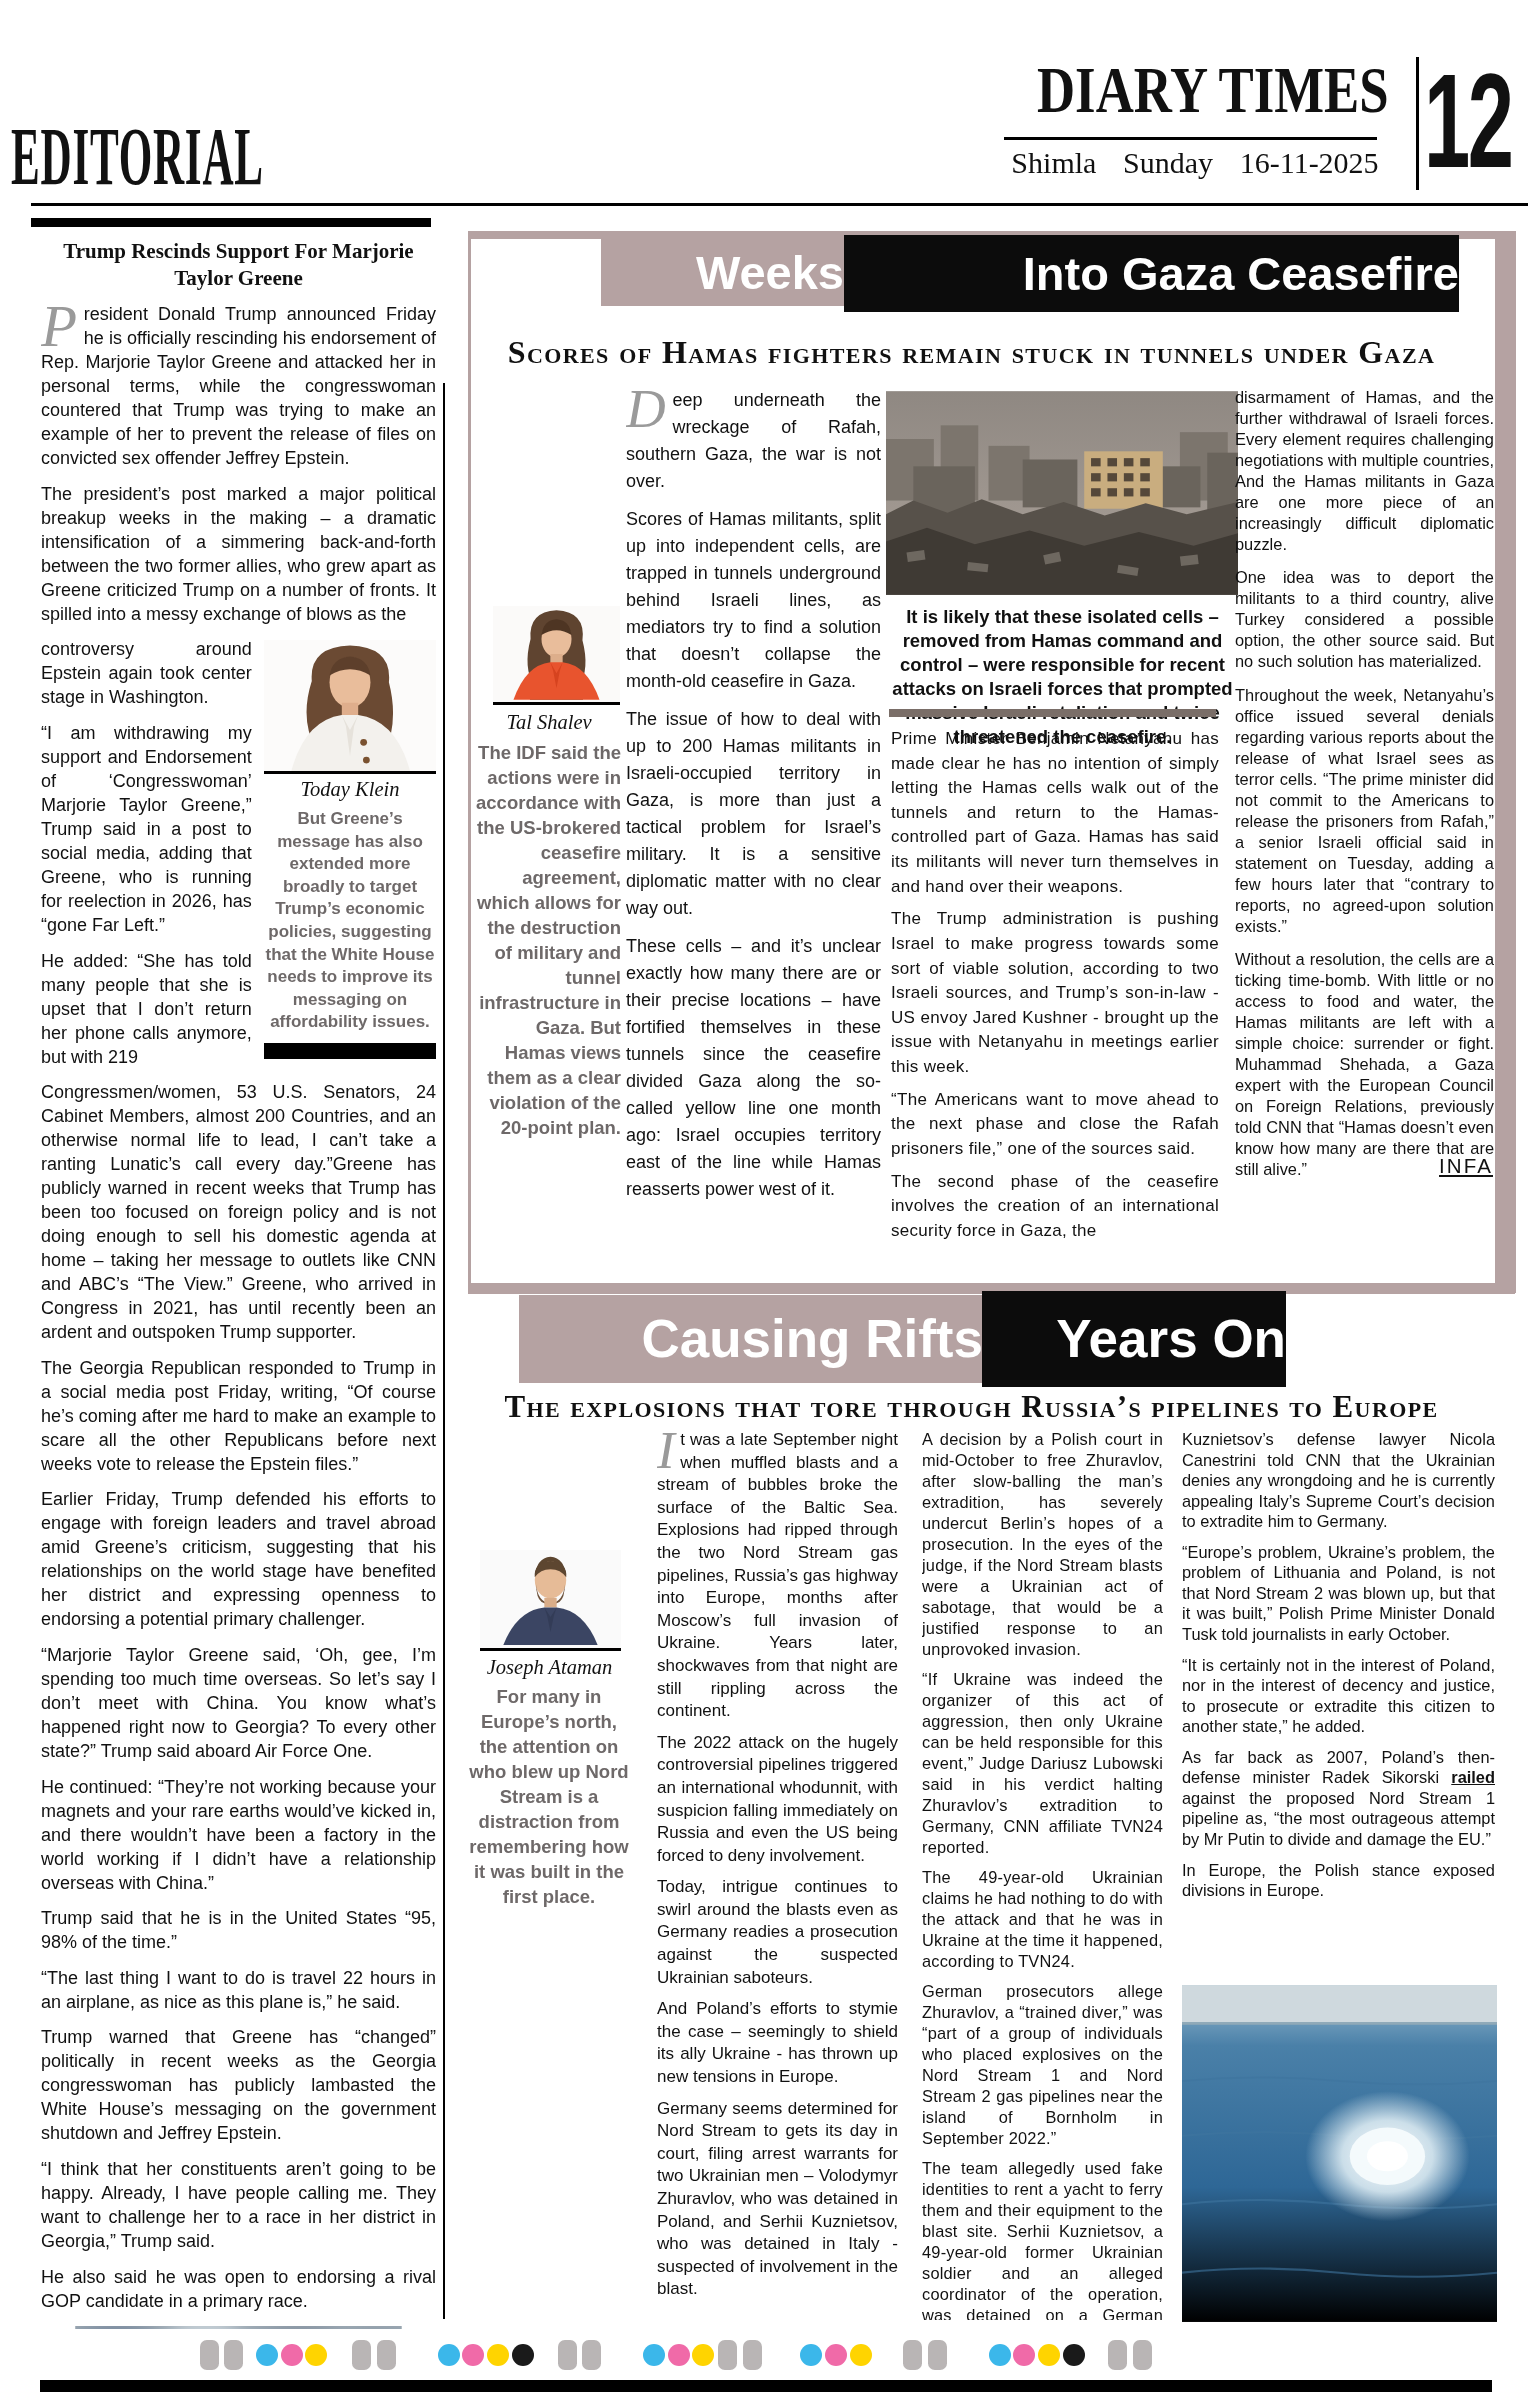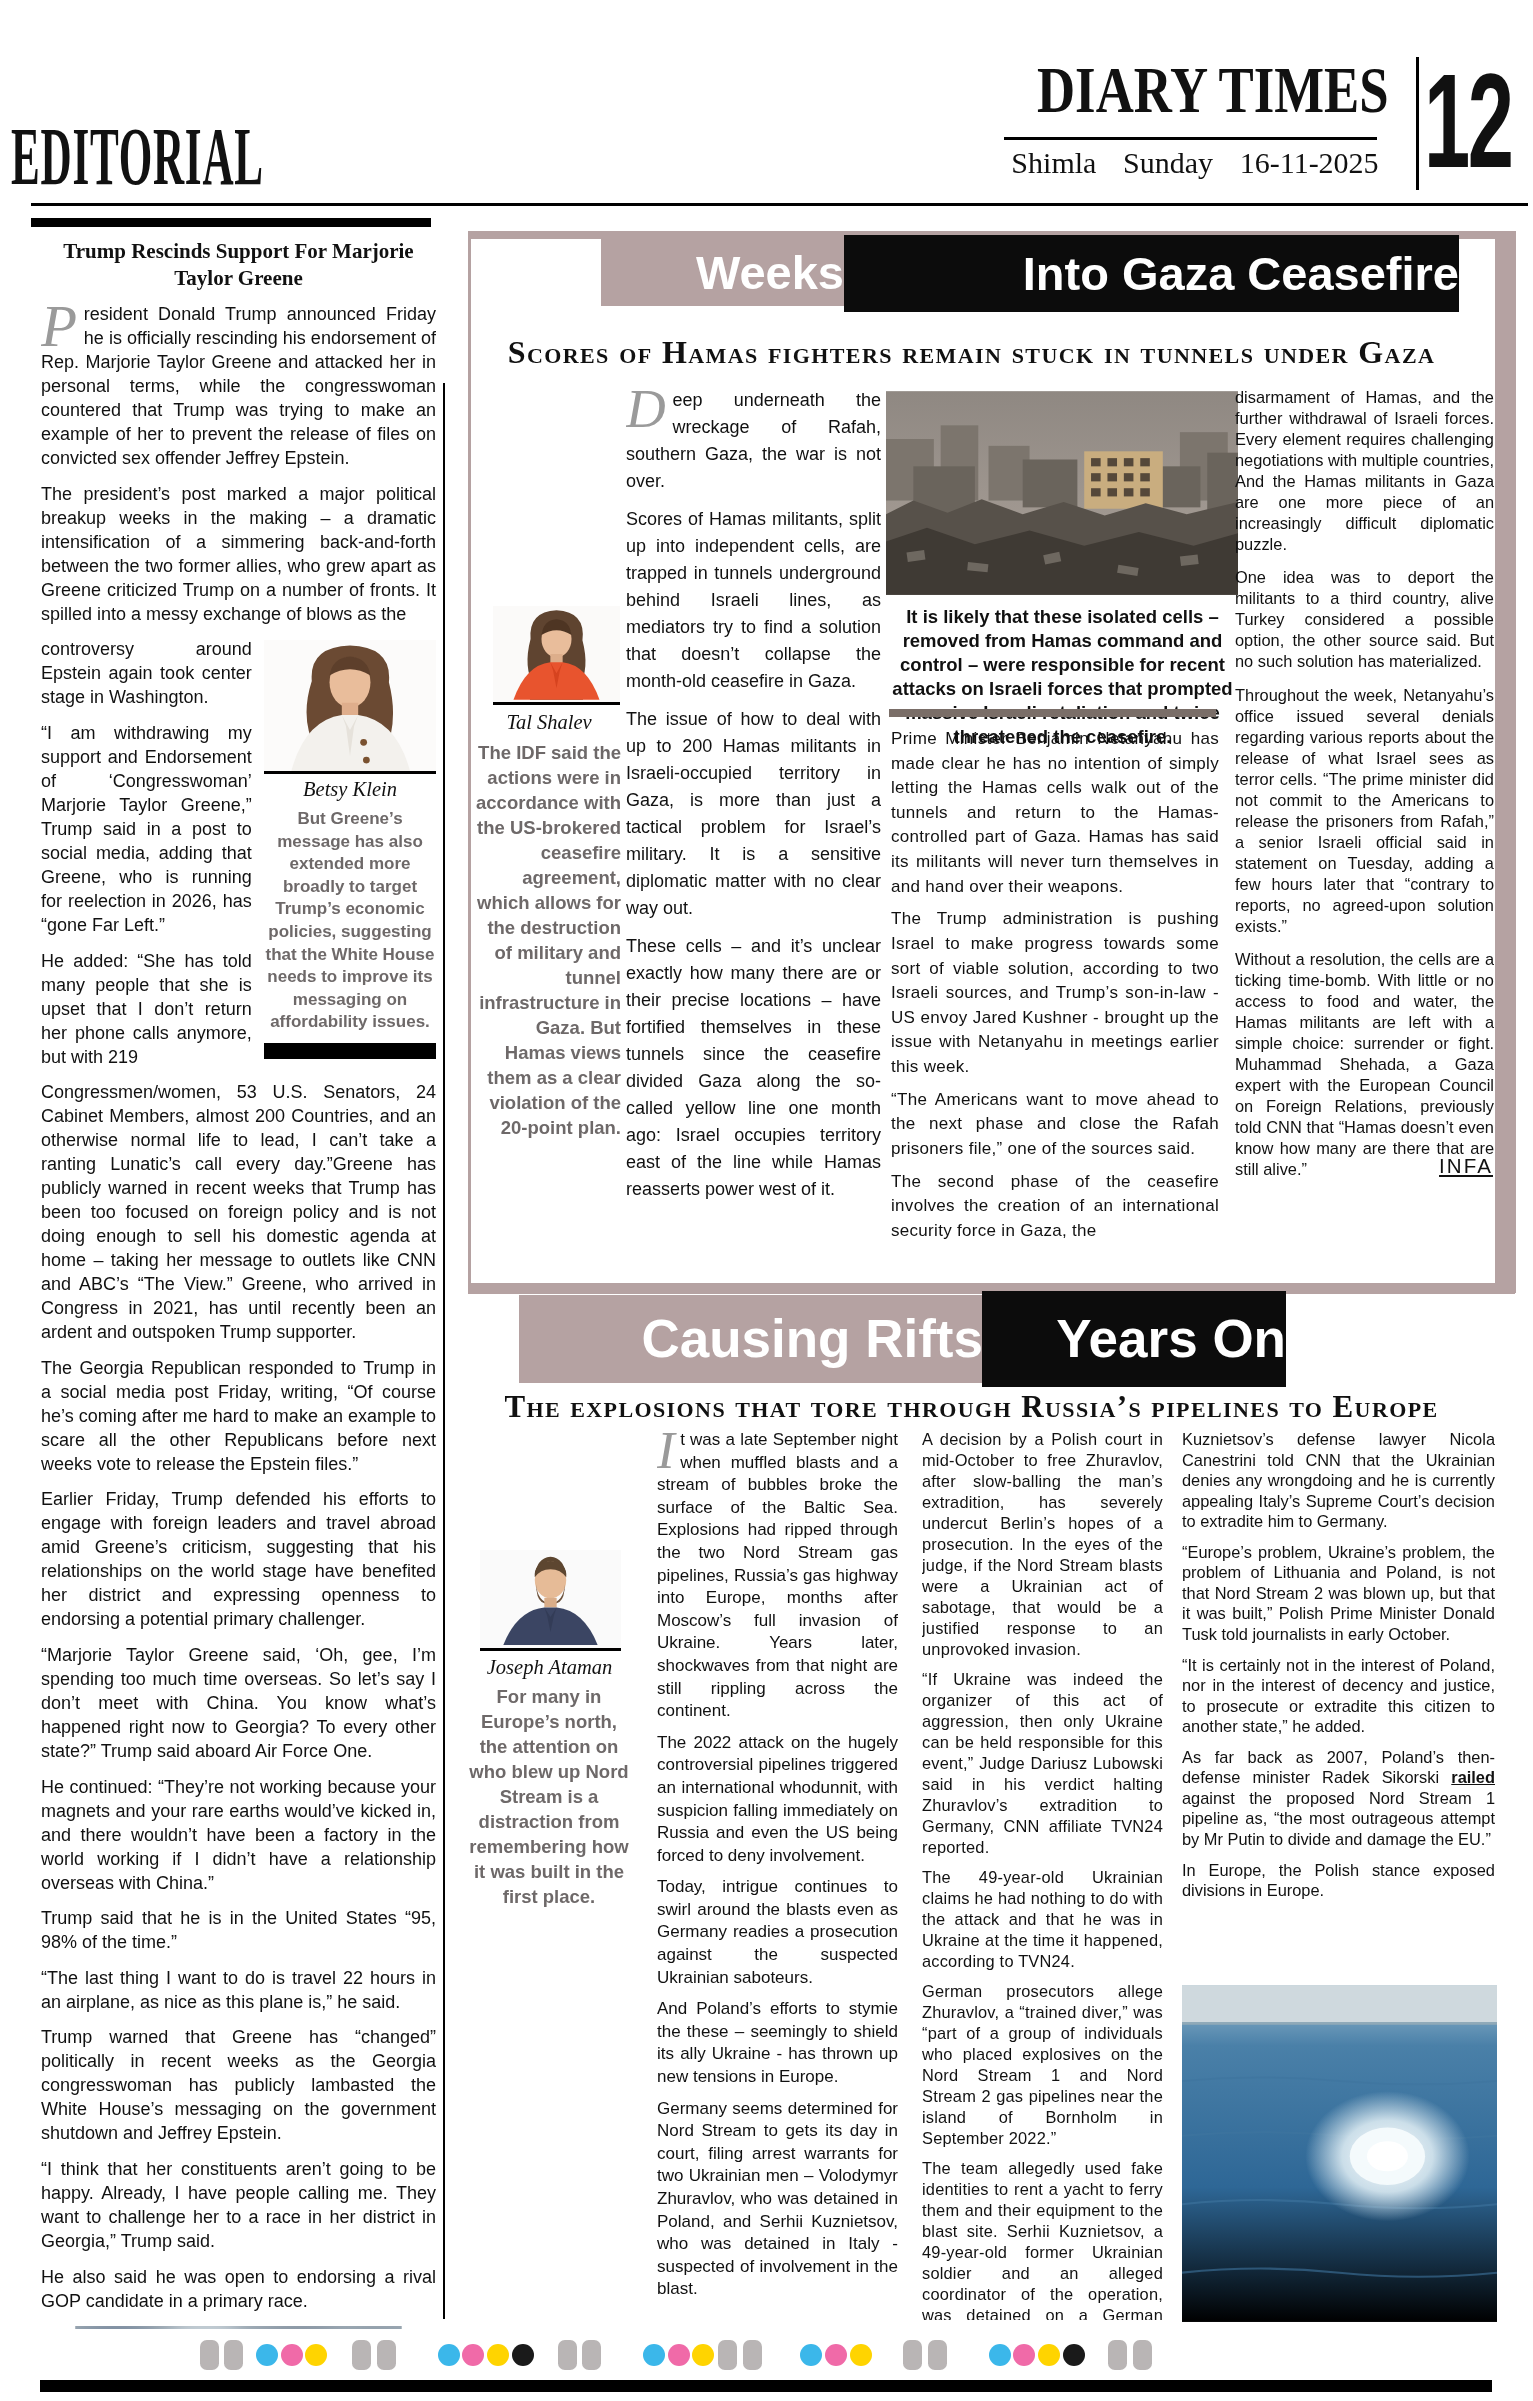--- a/index.html
+++ b/index.html
@@ -123,21 +123,21 @@
           <path d="M70 60 Q66 10 126 8 Q188 10 183 62 Q198 120 176 168 L186 192 L66 192 L76 160 Q52 116 70 60 Z" fill="#6b4a33"></path>
           <ellipse cx="126" cy="62" rx="30" ry="37" fill="#e9bd9b"></ellipse>
           <path d="M96 52 Q126 34 156 52 Q152 26 126 24 Q100 26 96 52Z" fill="#5d3f2b"></path>
           <rect x="114" y="92" width="24" height="22" fill="#dfae8c"></rect>
           <path d="M40 192 Q60 118 114 110 L138 110 Q194 118 214 192 Z" fill="#f3f1ed"></path>
           <path d="M114 110 L126 132 L138 110 L132 126 L126 170 L120 126 Z" fill="#e6e2db"></path>
           <circle cx="146" cy="150" r="5" fill="#7a5230"></circle>
           <circle cx="150" cy="176" r="5" fill="#7a5230"></circle>
         </svg>
       </div>
-      <div class="byline-name">Betsy Klein</div>
+      <div class="byline-name">Today Klein</div>
       <div class="gray-quote betsy-quote">But Greene’s message has also extended more broadly to target Trump’s economic policies, suggesting that the White House needs to improve its messaging on affordability issues.</div>
       <div class="black-bar"></div>
     </div>
 
     <p class="lc-p">controversy around Epstein again took center stage in Washington.</p>
     <p class="lc-p">“I am withdrawing my support and Endorsement of ‘Congresswoman’ Marjorie Taylor Greene,” Trump said in a post to social media, adding that Greene, who is running for reelection in 2026, has “gone Far Left.”</p>
     <p class="lc-p">He added: “She has told many people that she is upset that I don’t return her phone calls anymore, but with 219</p>
     <p class="lc-p clear">Congressmen/women, 53 U.S. Senators, 24 Cabinet Members, almost 200 Countries, and an otherwise normal life to lead, I can’t take a ranting Lunatic’s call every day.”Greene has publicly warned in recent weeks that Trump has been too focused on foreign policy and is not doing enough to sell his domestic agenda at home – taking her message to outlets like CNN and ABC’s “The View.” Greene, who arrived in Congress in 2021, has until recently been an ardent and outspoken Trump supporter.</p>
     <p class="lc-p">The Georgia Republican responded to Trump in a social media post Friday, writing, “Of course he’s coming after me hard to make an example to scare all the other Republicans before next weeks vote to release the Epstein files.”</p>
     <p class="lc-p">Earlier Friday, Trump defended his efforts to engage with foreign leaders and travel abroad amid Greene’s criticism, suggesting that his relationships on the world stage have benefited her district and expressing openness to endorsing a potential primary challenger.</p>
@@ -293,21 +293,21 @@
       <path d="M94 84 L103 98 L112 84 L108 96 L103 120 L98 96 Z" fill="#333c57"></path>
     </svg>
   </div>
   <div class="abs byline-name joe-name">Joseph Ataman</div>
   <div class="abs gray-quote joe-quote">For many in Europe’s north, the attention on who blew up Nord Stream is a distraction from remembering how it was built in the first place.</div>
 
   <div class="abs ns-col1">
     <p><span class="dropcap">I</span><span>t was a late September night when muffled blasts and a stream of bubbles broke the surface of the Baltic Sea. Explosions had ripped through the two Nord Stream gas pipelines, Russia’s gas highway into Europe, months after Moscow’s full invasion of Ukraine. Years later, shockwaves from that night are still rippling across the continent.</span></p>
     <p>The 2022 attack on the hugely controversial pipelines triggered an international whodunnit, with suspicion falling immediately on Russia and even the US being forced to deny involvement.</p>
     <p>Today, intrigue continues to swirl around the blasts even as Germany readies a prosecution against the suspected Ukrainian saboteurs.</p>
-    <p>And Poland’s efforts to stymie the these – seemingly to shield its ally Ukraine - has thrown up new tensions in Europe.</p>
+    <p>And Poland’s efforts to stymie the case – seemingly to shield its ally Ukraine - has thrown up new tensions in Europe.</p>
     <p>Germany seems determined for Nord Stream to gets its day in court, filing arrest warrants for two Ukrainian men – Volodymyr Zhuravlov, who was detained in Poland, and Serhii Kuznietsov, who was detained in Italy - suspected of involvement in the blast.</p>
   </div>
 
   <div class="abs ns-col2">
     <p>A decision by a Polish court in mid-October to free Zhuravlov, after slow-balling the man’s extradition, has severely undercut Berlin’s hopes of a prosecution. In the eyes of the judge, if the Nord Stream blasts were a Ukrainian act of sabotage, that would be a justified response to an unprovoked invasion.</p>
     <p>“If Ukraine was indeed the organizer of this act of aggression, then only Ukraine can be held responsible for this event,” Judge Dariusz Lubowski said in his verdict halting Zhuravlov’s extradition to Germany, CNN affiliate TVN24 reported.</p>
     <p>The 49-year-old Ukrainian claims he had nothing to do with the attack and that he was in Ukraine at the time it happened, according to TVN24.</p>
     <p>German prosecutors allege Zhuravlov, a “trained diver,” was “part of a group of individuals who placed explosives on the Nord Stream 1 and Nord Stream 2 gas pipelines near the island of Bornholm in September 2022.”</p>
     <p>The team allegedly used fake identities to rent a yacht to ferry them and their equipment to the blast site. Serhii Kuznietsov, a 49-year-old former Ukrainian soldier and an alleged coordinator of the operation, was detained on a German warrant in Italy in late August.</p>
   </div>

